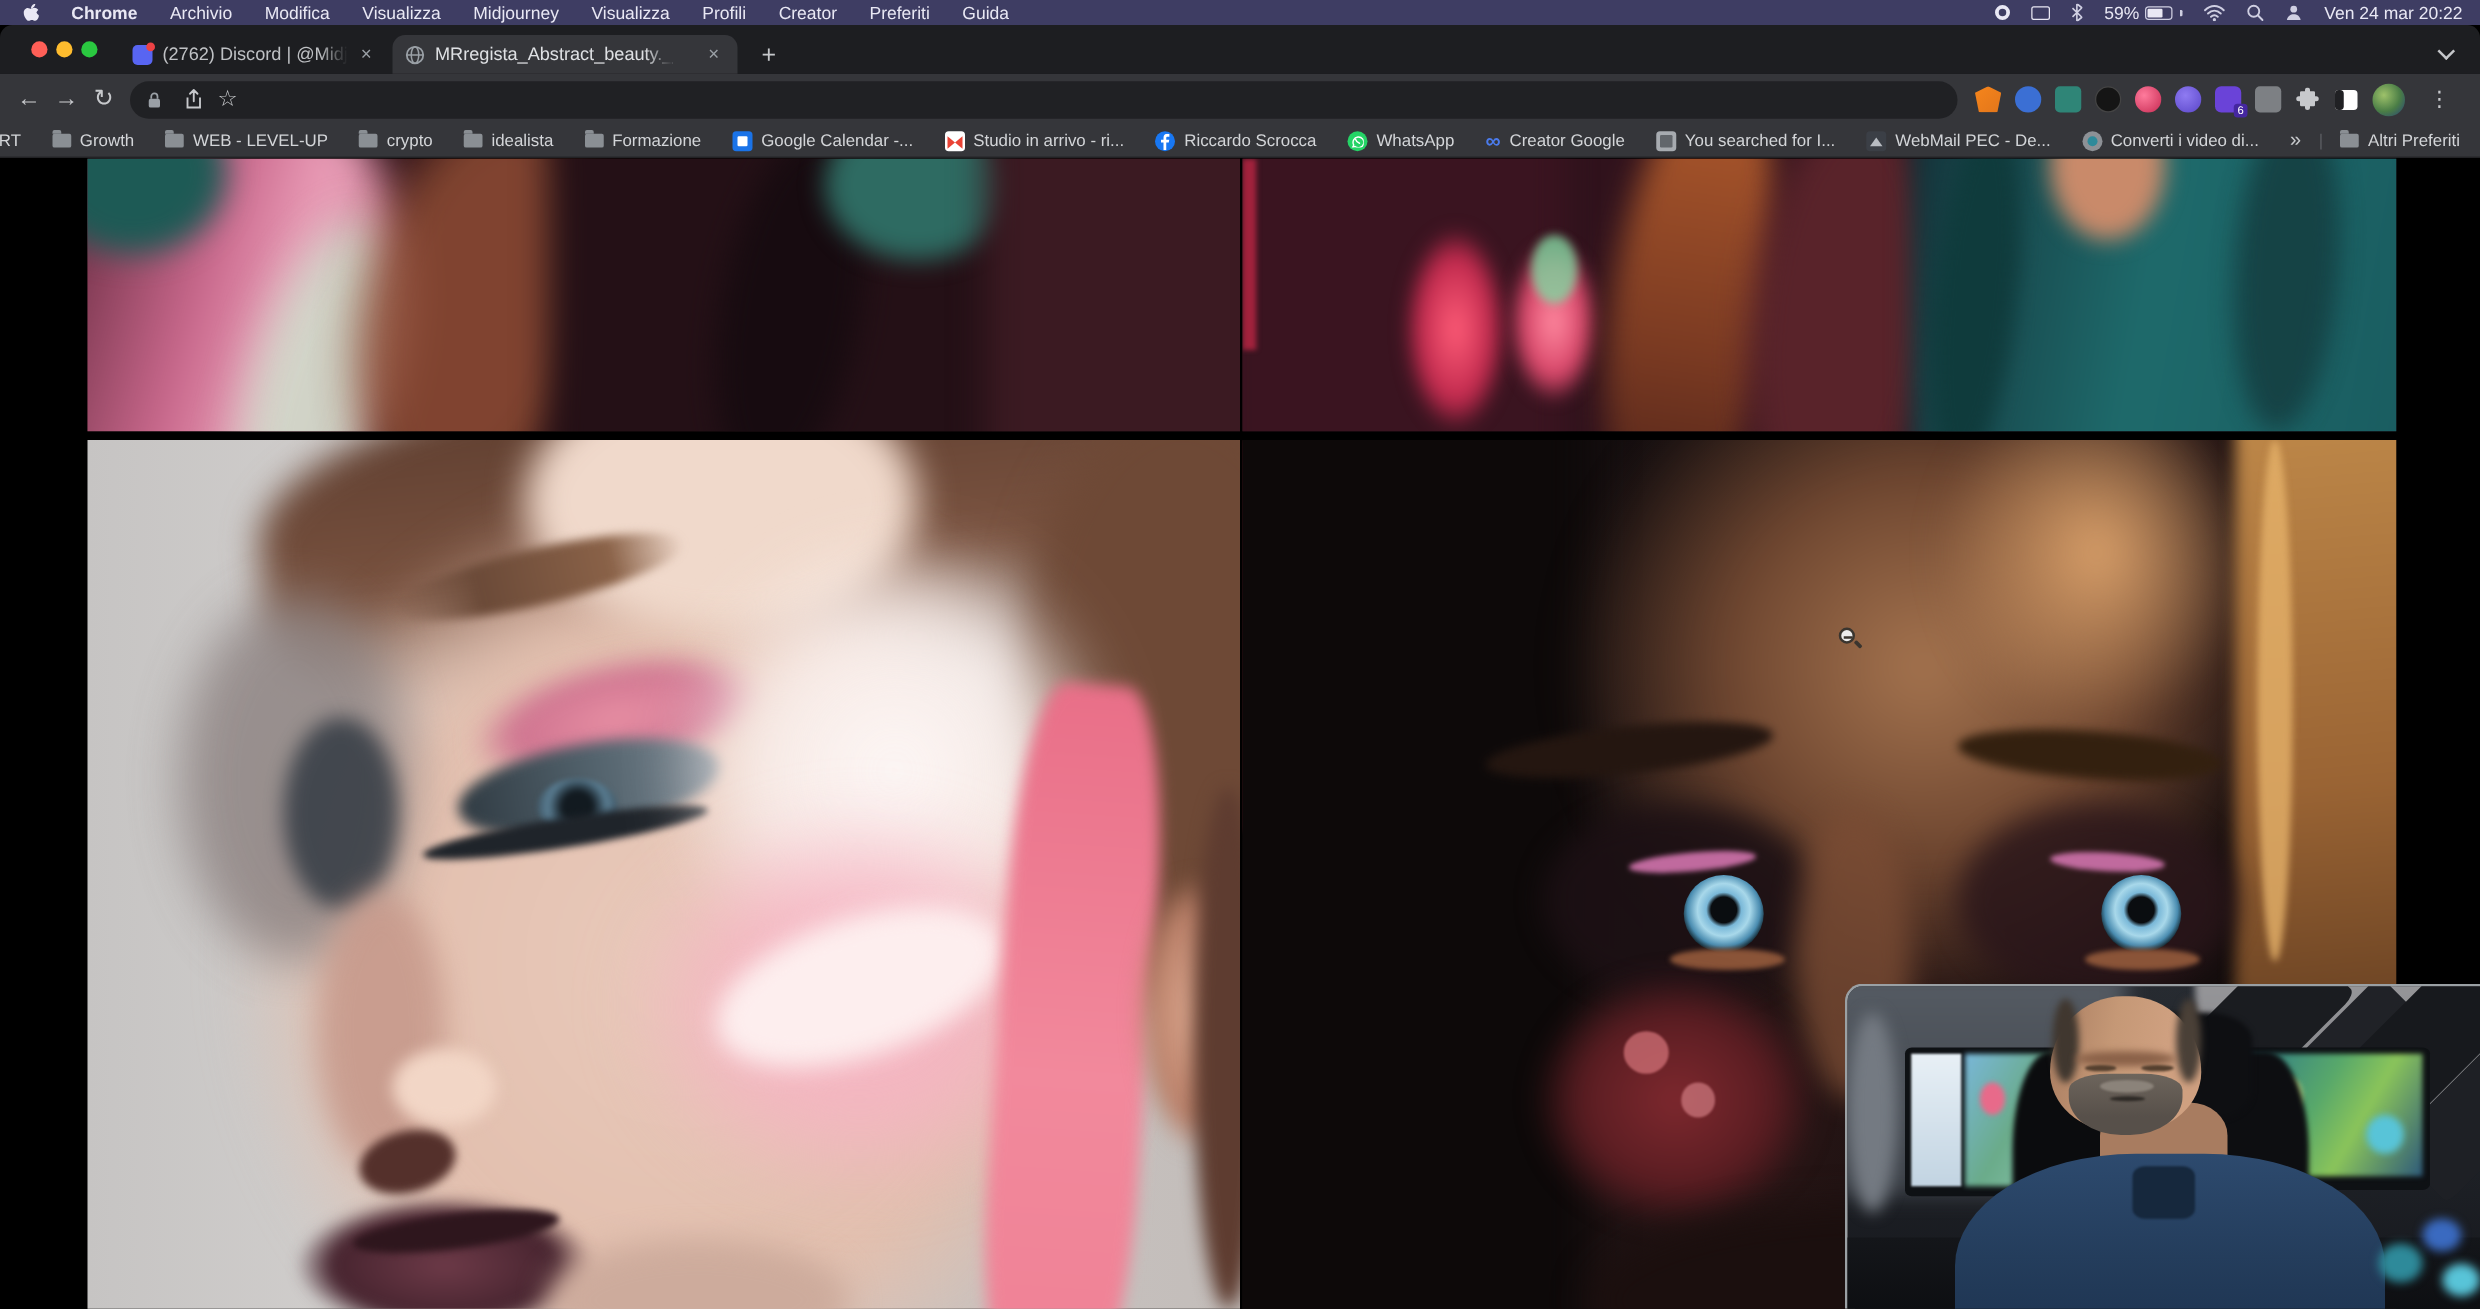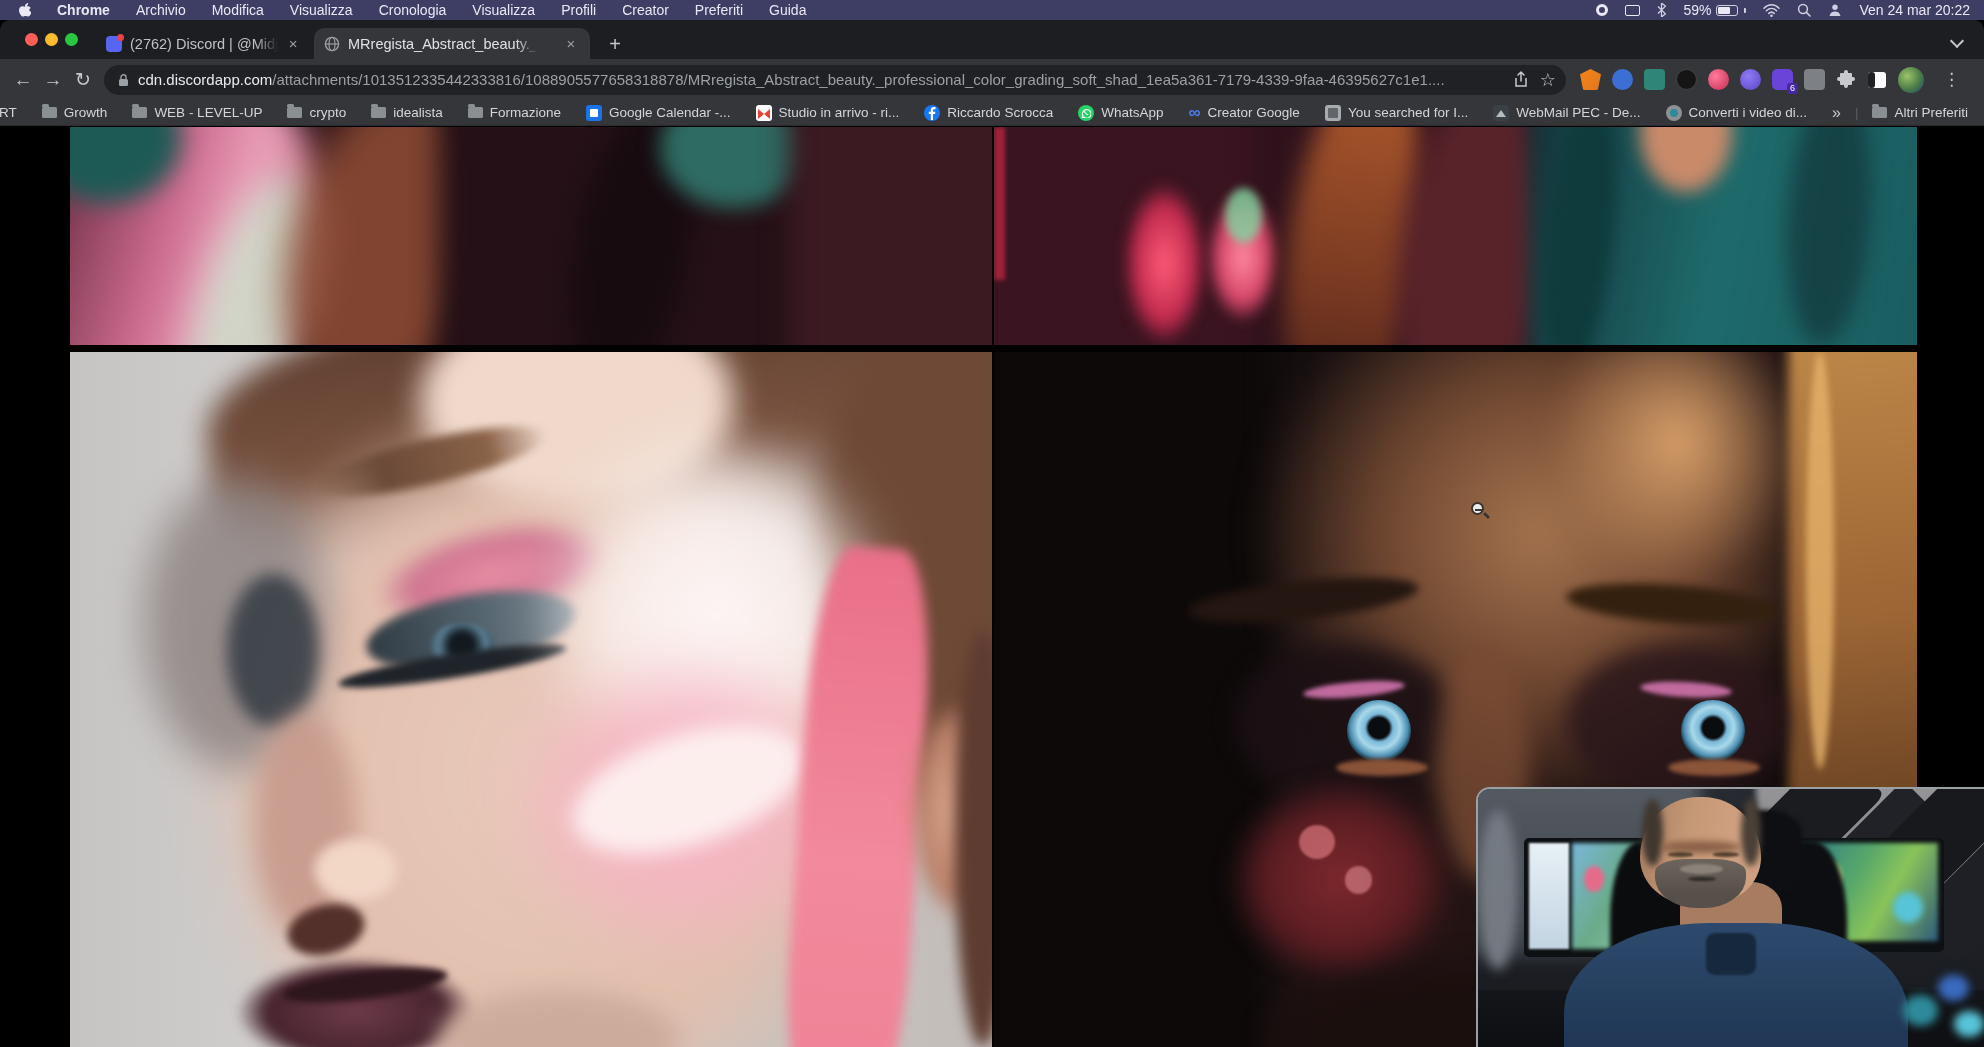--- a/index.html
+++ b/index.html
@@ -104,21 +104,21 @@
   <div class="left">
     <span class="sbicon">
       <svg width="13" height="15" viewBox="0 0 13 15">
           <path fill="#e9e8f4" d="M9.3 2.4c.6-.7 1-1.7.9-2.4-.9 0-1.9.6-2.5 1.3-.5.6-1 1.6-.9 2.4 1 0 1.9-.6 2.5-1.3zM11 7.9c0-2 1.6-2.9 1.7-3-.9-1.4-2.4-1.6-2.9-1.6-1.2-.1-2.4.7-3 .7-.6 0-1.6-.7-2.6-.7C2.9 3.4 1 4.5 1 7.1c0 1.6.6 3.3 1.4 4.4.7 1 1.5 2.1 2.5 2.1 1 0 1.4-.6 2.6-.6s1.6.6 2.6.6 1.8-1 2.4-2c.8-1.2 1.1-2.3 1.1-2.4-.1 0-2.5-.9-2.6-3.3z"></path>
         </svg>
     </span>
     <span class="mi app">Chrome</span>
     <span class="mi">Archivio</span>
     <span class="mi">Modifica</span>
     <span class="mi">Visualizza</span>
-    <span class="mi">Cronologia</span>
+    <span class="mi">Midjourney</span>
     <span class="mi">Visualizza</span>
     <span class="mi">Profili</span>
     <span class="mi">Creator</span>
     <span class="mi">Preferiti</span>
     <span class="mi">Guida</span>
   </div>
   <div class="right">
     <span class="sbicon">
         <span class="recdot"></span>
       </span>
@@ -191,21 +191,20 @@
   <span class="navbtn">→</span>
   <span class="navbtn">↻</span>
 
   <div id="urlpill">
     <span class="sbicon" style="margin-right:9px;">
       <svg width="11" height="14" viewBox="0 0 11 14">
           <rect x="1" y="6" width="9" height="7" rx="1.5" fill="#9aa0a6"></rect>
           <path d="M3 6V4.2a2.5 2.5 0 0 1 5 0V6" stroke="#9aa0a6" stroke-width="1.4" fill="none"></path>
         </svg>
     </span>
-    <span class="urltext"><span class="urlhost">cdn.discordapp.com</span><span class="urlpath">/attachments/1013512335442333816/1088905577658318878/MRregista_Abstract_beauty._professional_color_grading_soft_shad_1ea5a361-7179-4339-9faa-46395627c1e1....</span></span>
     <span class="pillicons">
       <span class="sbicon">
         <svg width="14" height="17" viewBox="0 0 14 17">
             <path d="M7 1v9M7 1L4 4M7 1l3 3" stroke="#c7c9cc" stroke-width="1.5" fill="none" stroke-linecap="round"></path>
             <path d="M2 7v8h10V7" stroke="#c7c9cc" stroke-width="1.5" fill="none"></path>
           </svg>
       </span>
       <span style="color:#c7c9cc; font-size:18px;">☆</span>
     </span>
   </div>

